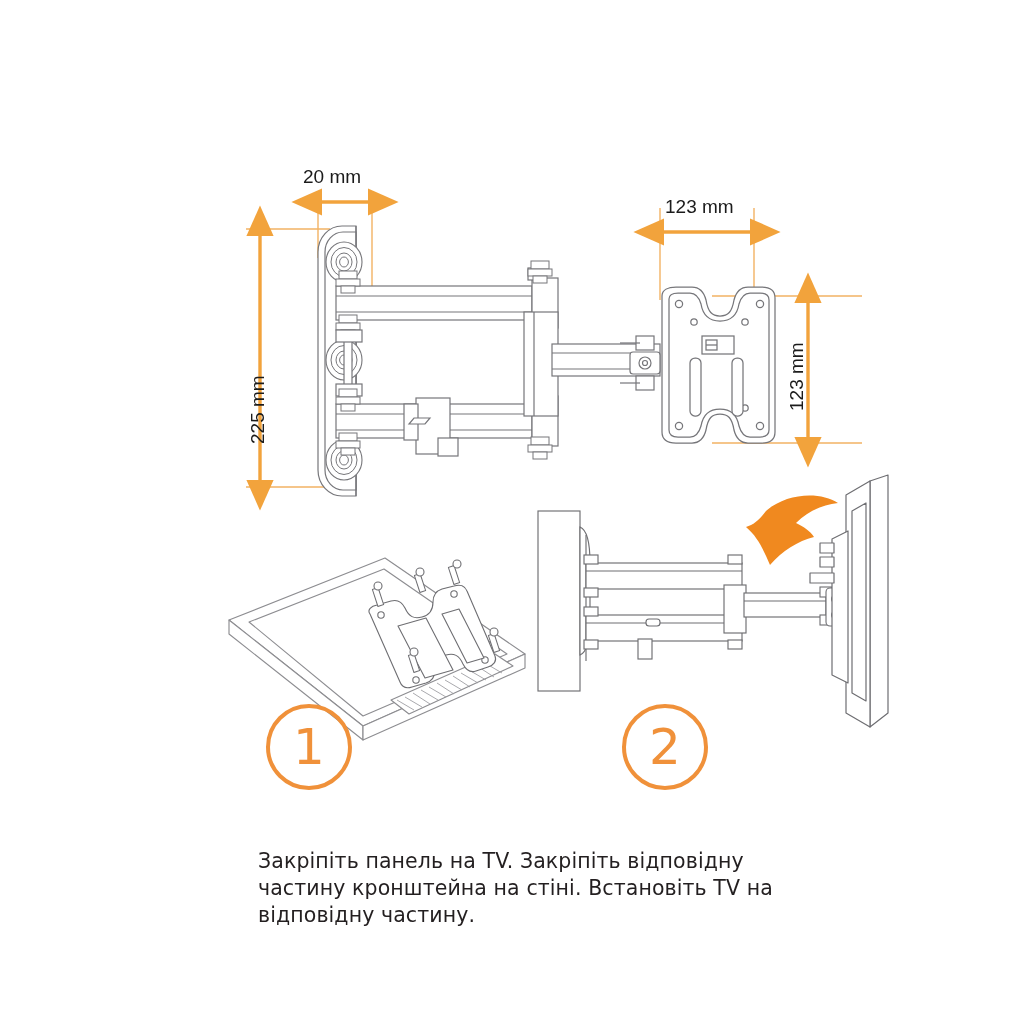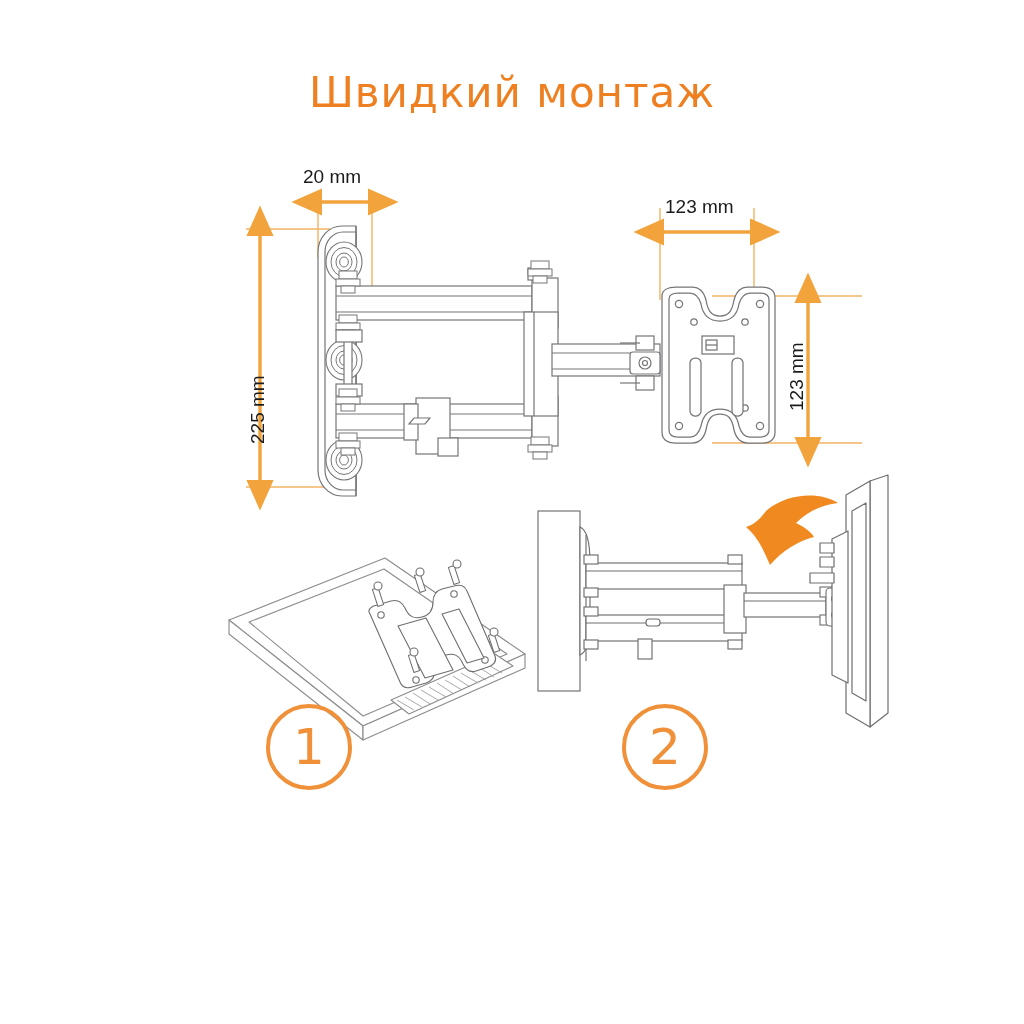--- a/index.html
+++ b/index.html
@@ -62,21 +62,20 @@
     letter-spacing:.1px;
   }
 
   svg{display:block;overflow:visible;}
 </style>
 </head>
 <body>
 
 <div id="stage">
 
-  <div class="abs" id="title">Швидкий монтаж</div>
 
   <svg class="abs" style="left:0;top:0;width:1024px;height:520px" viewBox="0 0 1024 520">
     <defs>
       <marker id="arrL" markerWidth="10" markerHeight="10" refX="9" refY="4" orient="auto" markerUnits="strokeWidth">
         <path d="M9,0 L0,4 L9,8 Z" fill="#f2a33c"></path>
       </marker>
       <marker id="arrR" markerWidth="10" markerHeight="10" refX="1" refY="4" orient="auto" markerUnits="strokeWidth">
         <path d="M1,0 L10,4 L1,8 Z" fill="#f2a33c"></path>
       </marker>
       <g id="boltTop">
@@ -380,14 +379,15 @@
   </svg>
 
   <div class="abs" style="left:266px;top:704px;">
     <div class="stepcircle">1</div>
   </div>
 
   <div class="abs" style="left:622px;top:704px;">
     <div class="stepcircle">2</div>
   </div>
 
+  <div class="abs" id="caption">Закріпіть панель на TV. Закріпіть відповідну частину кронштейна на стіні. Встановіть TV на відповідну частину.</div>
 
 </div>
 
 </body></html>

